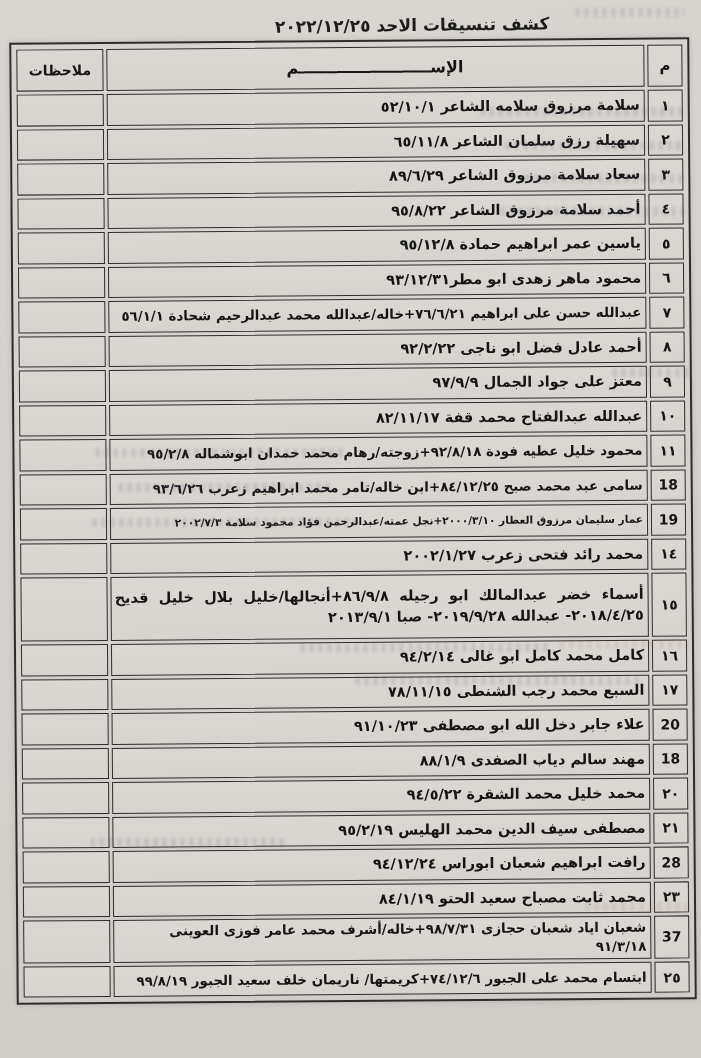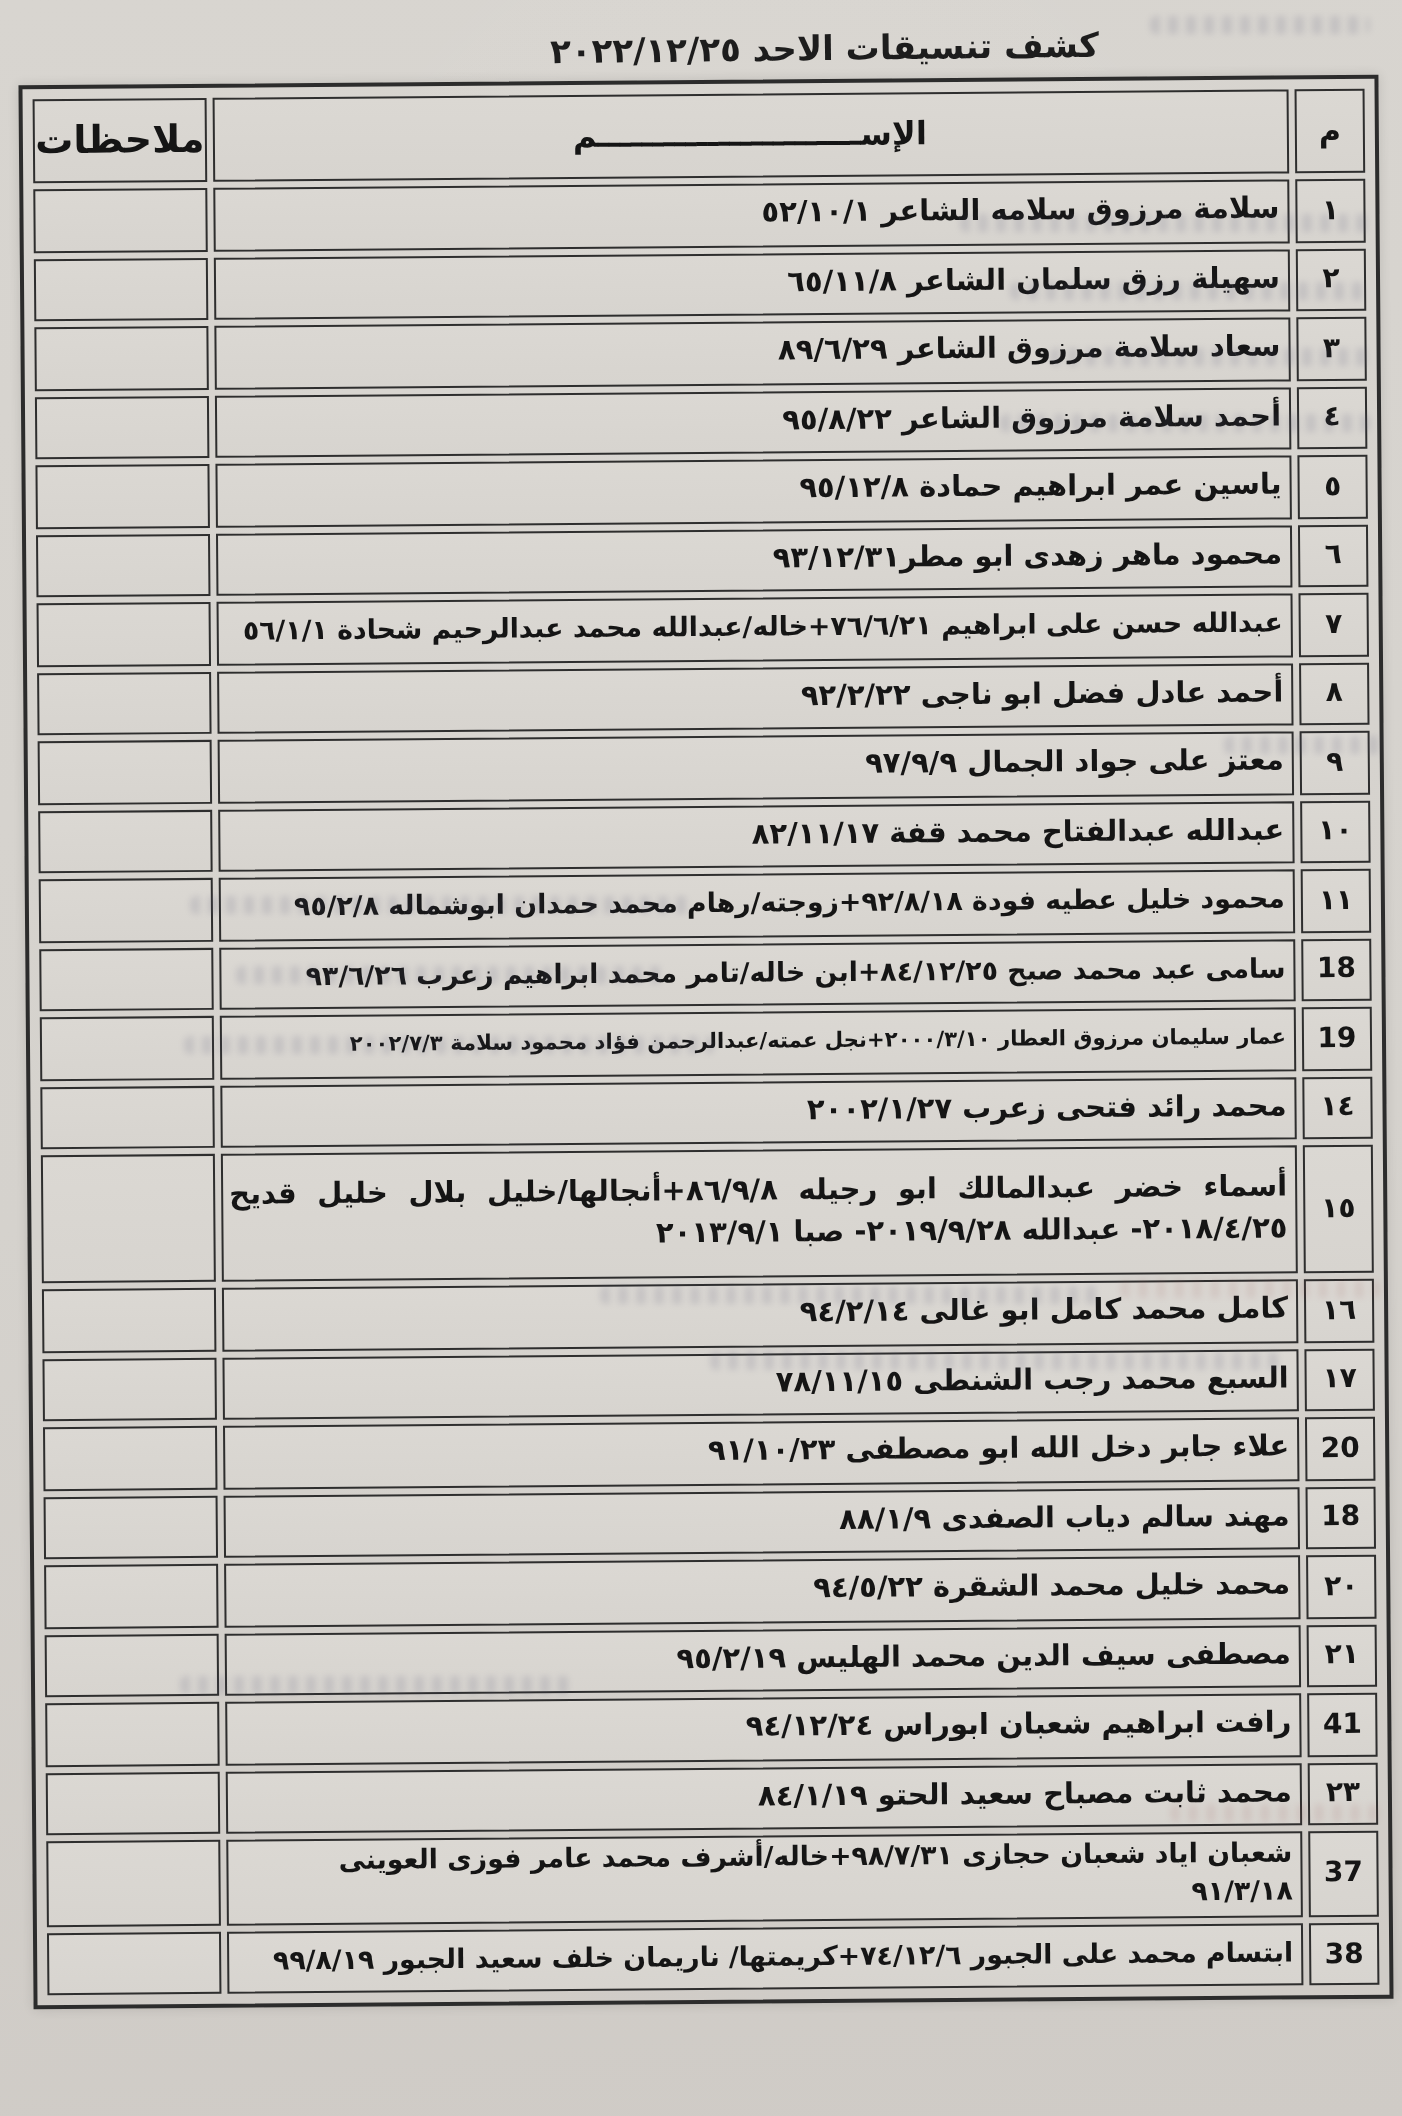--- a/index.html
+++ b/index.html
@@ -31,21 +31,21 @@
   .cell{
     display:table-cell;border:1.5px solid #2e2e2e;
     background:linear-gradient(180deg,#dbd8d3,#d7d4cf);
     vertical-align:middle;color:#151515;height:27.5px;
   }
   .cell.num{width:33px;text-align:center;font-size:14px;font-weight:bold;}
   .cell.name{text-align:right;padding:1px 4px 1px 3px;font-weight:bold;font-size:14.5px;line-height:1.45;}
   .cell.notes{width:85px;}
   .trow.header .cell{height:38px;text-align:center;font-weight:bold;}
   .trow.header .cell.name{font-size:16px;}
-  .trow.header .cell.notes{font-size:19px;}
+  .trow.header .cell.notes{font-size:14px;}
   .trow.header .cell.num{font-size:15px;}
   .trow.tall .cell{height:60px;}
   .cell.name .l1,.cell.name .l2{display:block;}
   .trow.tall .cell.name .l1{text-align-last:justify;}
   .trow.tall .cell.name .l2{text-align:right;padding-left:8px;}
   .cell.name.long{font-size:13.4px;}
   .cell.name.tiny{font-size:10.6px;}
   
   .smudge{
     position:absolute;height:9px;border-radius:3px;pointer-events:none;z-index:6;
@@ -229,21 +229,21 @@
   </div>
       <div class="trow">
     <div class="cell num">٢١</div>
     <div class="cell name">
       <span class="l1">مصطفى سيف الدين محمد الهليس ٩٥/٢/١٩</span>
 
     </div>
     <div class="cell notes"></div>
   </div>
       <div class="trow">
-    <div class="cell num">41</div>
+    <div class="cell num">28</div>
     <div class="cell name">
       <span class="l1">رافت ابراهيم شعبان ابوراس ٩٤/١٢/٢٤</span>
 
     </div>
     <div class="cell notes"></div>
   </div>
       <div class="trow">
     <div class="cell num">٢٣</div>
     <div class="cell name">
       <span class="l1">محمد ثابت مصباح سعيد الحتو ٨٤/١/١٩</span>
@@ -253,21 +253,21 @@
   </div>
       <div class="trow">
     <div class="cell num">37</div>
     <div class="cell name long">
       <span class="l1">شعبان اياد شعبان حجازى ٩٨/٧/٣١+خاله/أشرف محمد عامر فوزى العوينى ٩١/٣/١٨</span>
 
     </div>
     <div class="cell notes"></div>
   </div>
       <div class="trow">
-    <div class="cell num">38</div>
+    <div class="cell num">٢٥</div>
     <div class="cell name long">
       <span class="l1">ابتسام محمد على الجبور ٧٤/١٢/٦+كريمتها/ ناريمان خلف سعيد الجبور ٩٩/٨/١٩</span>
 
     </div>
     <div class="cell notes"></div>
   </div>
     </div>
 </div>
 
 <div class="smudge" style="left:575px;top:8px;width:110px;"></div>

